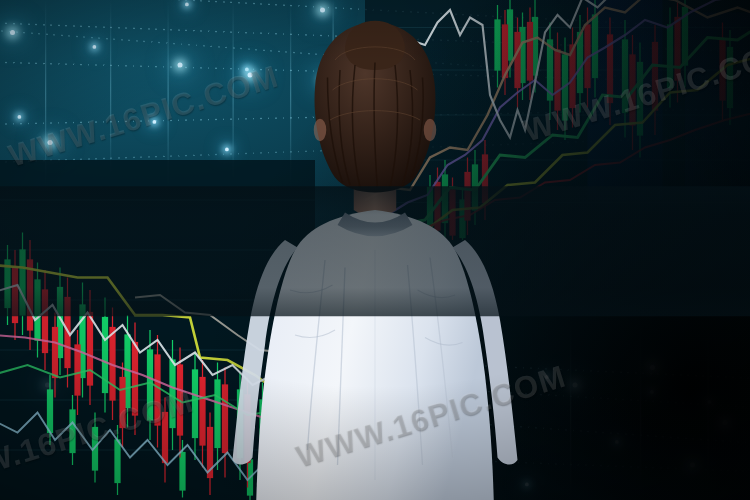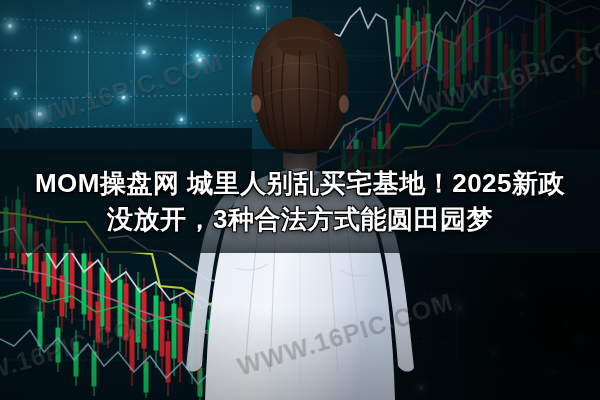--- a/index.html
+++ b/index.html
@@ -452,18 +452,14 @@
   </svg>
 
   <div class="layer" id="bg-vignette"></div>
 
   <div class="wm" id="wm-1">WWW.16PIC.COM</div>
   <div class="wm" id="wm-2">WWW.16PIC.COM</div>
   <div class="wm" id="wm-3">WWW.16PIC.COM</div>
   <div class="wm" id="wm-4">WWW.16PIC.COM</div>
 
   <div id="title-band"></div>
-  <div id="title-wrap">
-    <div class="title-line">MOM操盘网 城里人别乱买宅基地！2025新政</div>
-    <div class="title-line">没放开，3种合法方式能圆田园梦</div>
-  </div>
 
 </div>
 
 </body></html>

